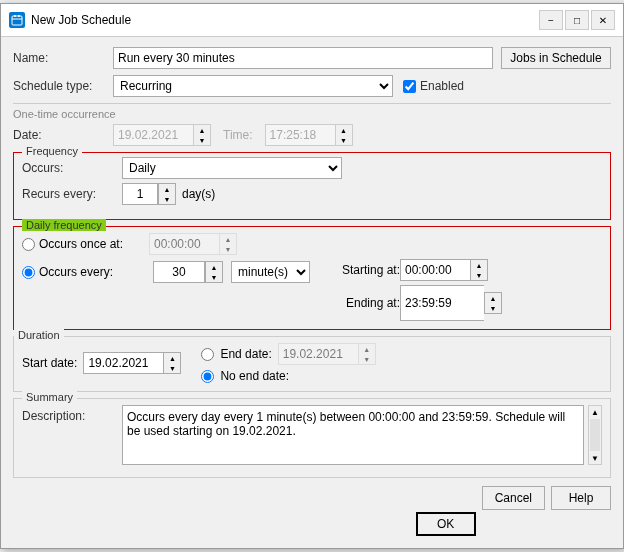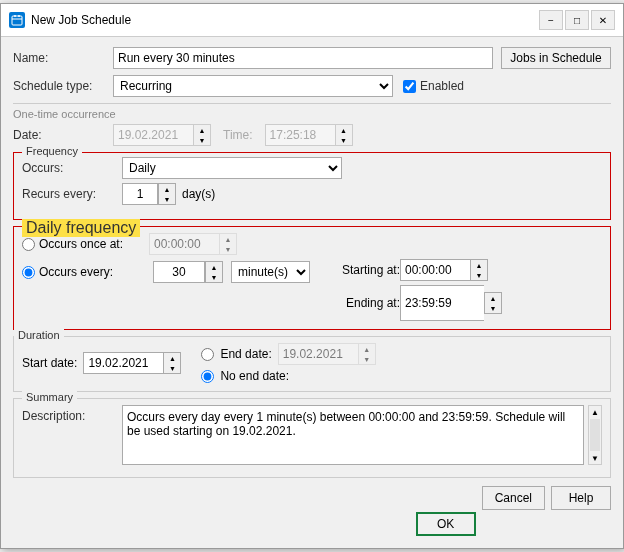--- a/index.html
+++ b/index.html
@@ -155,24 +155,24 @@
     .daily-freq-section {
       border: 1px solid #cc0000;
       margin-bottom: 6px;
       padding: 6px 8px 8px;
       position: relative;
     }
     .daily-freq-title {
       position: absolute;
       top: -8px;
       left: 8px;
-      background: #fde047;
+      background: #84cc16;
       padding: 0 4px;
       color: #333;
-      font-size: 16px;
+      font-size: 11px;
     }
     .radio-row {
       display: flex;
       align-items: center;
       margin-bottom: 4px;
     }
     .radio-row input[type="radio"] {
       margin-right: 4px;
     }
     .radio-label {
@@ -252,21 +252,21 @@
     .btn {
       height: 24px;
       min-width: 60px;
       border: 1px solid #aaa;
       background: #f0f0f0;
       cursor: pointer;
       font-size: 12px;
       padding: 0 12px;
     }
     .btn-ok {
-      border: 2px solid #15803d;
+      border: 2px solid #000000;
       margin-top: 26px;
     }
     .top-actions {
       display: flex;
       align-items: flex-start;
       gap: 8px;
     }
     .jobs-btn {
       height: 22px;
       min-width: 110px;

